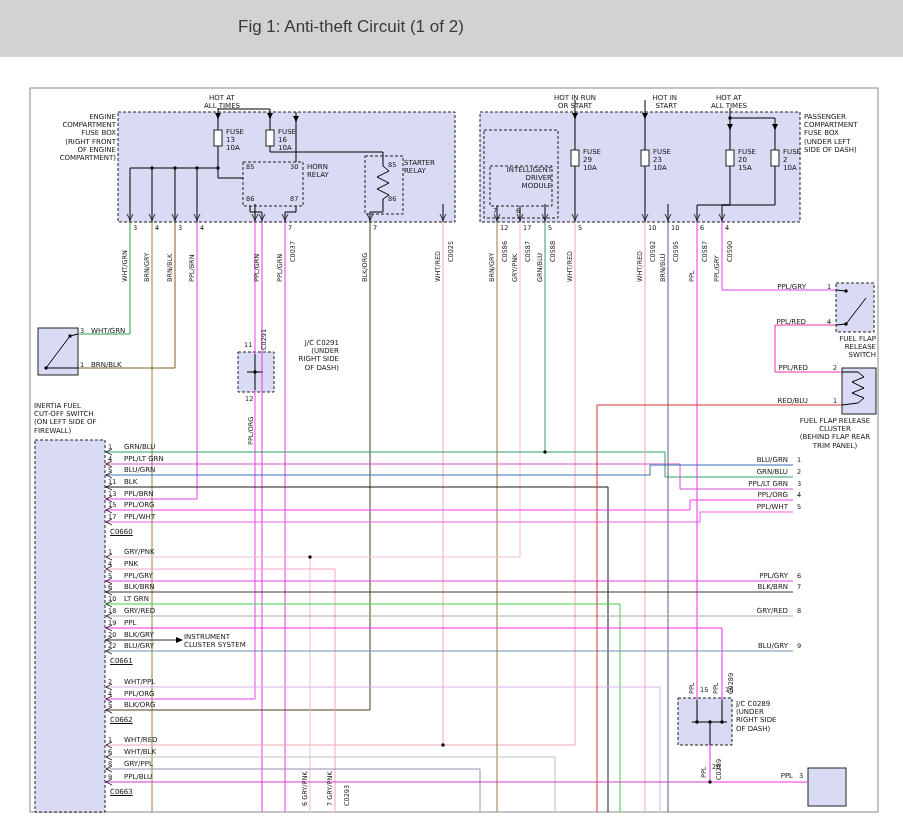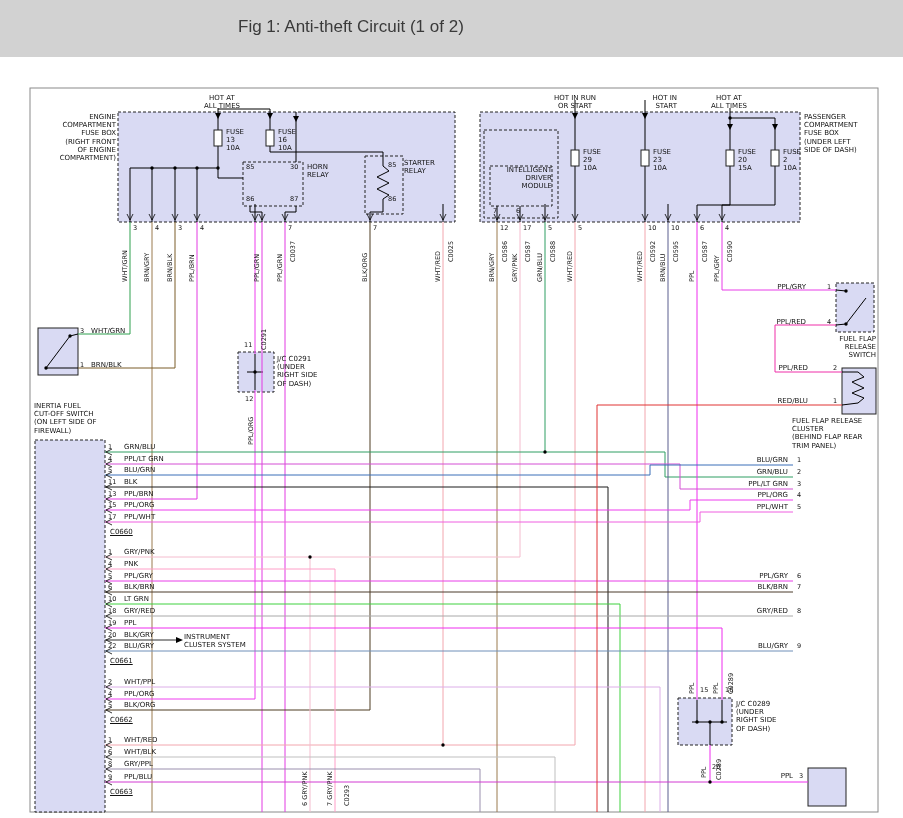--- a/index.html
+++ b/index.html
@@ -268,38 +268,38 @@
           <div>INTELLIGENT</div>
           <div>DRIVER</div>
           <div>MODULE</div>
         </div>
         <div class="lines" style="left: 34px; top: 378px; width: 86px; text-align: left; margin-top: 24px;">
           <div>INERTIA FUEL</div>
           <div>CUT-OFF SWITCH</div>
           <div>(ON LEFT SIDE OF</div>
           <div>FIREWALL)</div>
         </div>
-        <div class="lines" style="left: 277px; top: 355px; width: 62px; text-align: left;">
+        <div class="lines" style="left: 277px; top: 339px; width: 62px; text-align: right;">
           <div>J/C C0291</div>
           <div>(UNDER</div>
           <div>RIGHT SIDE</div>
           <div>OF DASH)</div>
         </div>
         <div class="lines" style="left: 736px; top: 700px; width: 62px; text-align: left;">
           <div>J/C C0289</div>
           <div>(UNDER</div>
           <div>RIGHT SIDE</div>
           <div>OF DASH)</div>
         </div>
         <div class="lines" style="left: 814px; top: 335px; width: 62px; text-align: right;">
           <div>FUEL FLAP</div>
           <div>RELEASE</div>
           <div>SWITCH</div>
         </div>
-        <div class="lines" style="left: 792px; top: 417px; width: 86px; text-align: left;">
+        <div class="lines" style="left: 792px; top: 417px; width: 86px; text-align: center;">
           <div>FUEL FLAP RELEASE</div>
           <div>CLUSTER</div>
           <div>(BEHIND FLAP REAR</div>
           <div>TRIM PANEL)</div>
         </div>
         <div class="lines" style="left: 184px; top: 633px; width: 86px; text-align: left;">
           <div>INSTRUMENT</div>
           <div>CLUSTER SYSTEM</div>
         </div>
         <div class="lbl pin" style="left: 246px; top: 163px;">85</div>

